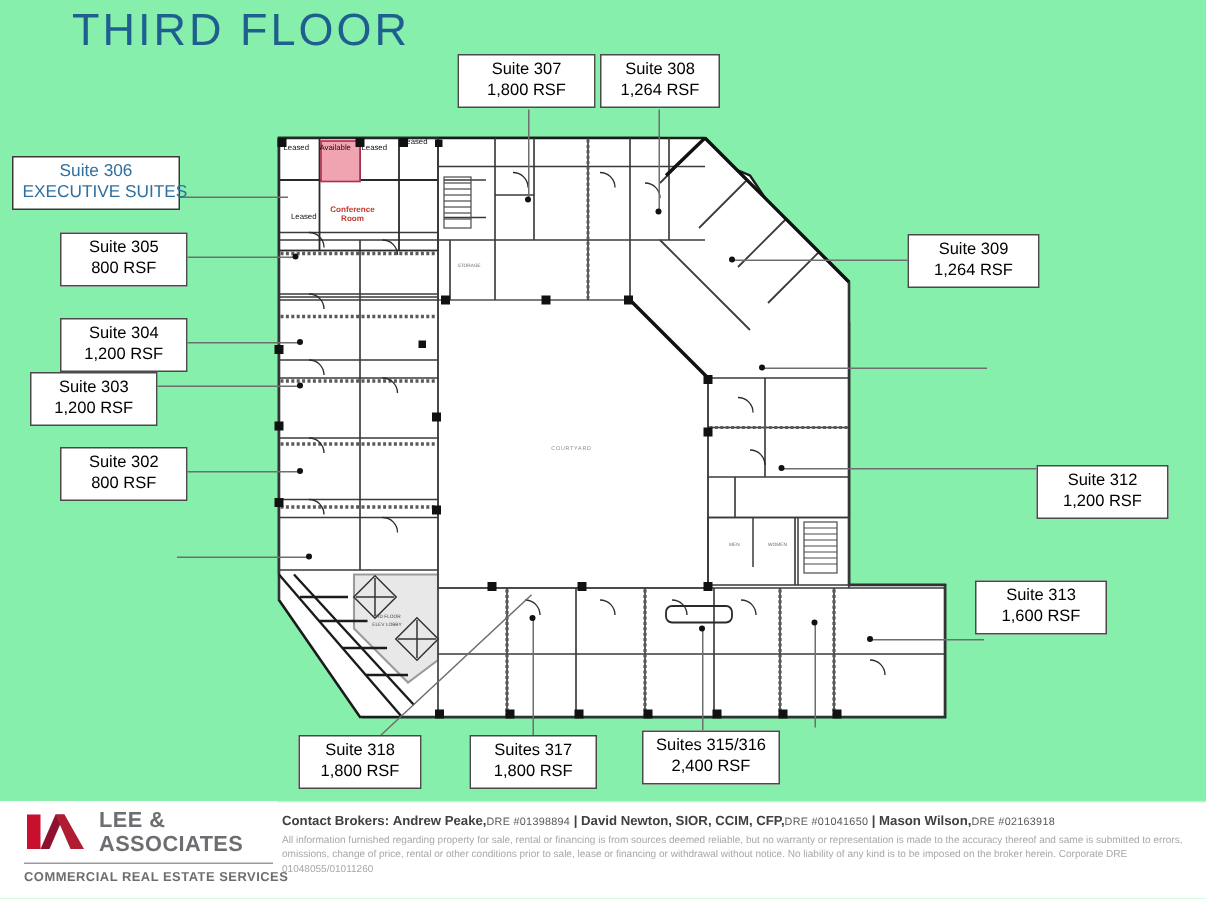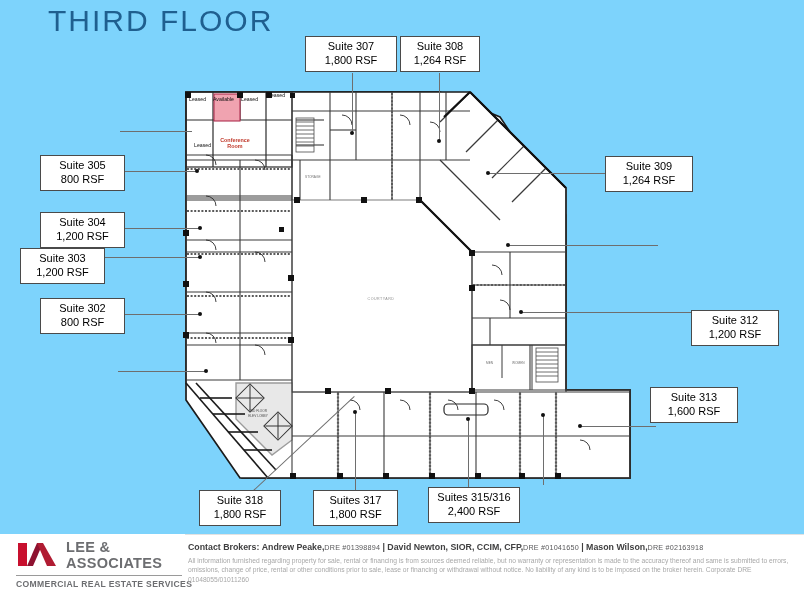--- a/index.html
+++ b/index.html
@@ -7,21 +7,21 @@
   html, body {
     margin: 0; padding: 0;
     width: 804px; height: 599px;
     background: #ffffff;
     font-family: "Liberation Sans", sans-serif;
     overflow: hidden;
   }
   #page {
     position: relative;
     width: 804px; height: 599px;
-    background: #7dd3fc;
+    background: #86efac;
   }
 
   
   #page-title {
     position: absolute;
     left: 48px; top: 4px;
     font-size: 30px;
     letter-spacing: 2.0px;
     color: #1f5f8f;
     font-weight: 400;
@@ -421,20 +421,24 @@
   <div class="dot" style="left:541px; top:413px;"></div>
 
   <div class="leader v" style="left:468px; top:419px; height:68px;"></div>
   <div class="dot" style="left:466px; top:417px;"></div>
 
   <div class="leader v" style="left:355px; top:412px; height:78px;"></div>
   <div class="dot" style="left:353px; top:410px;"></div>
 
   <div class="leader-diag" style="left:248px; top:495px; width:145px; transform:rotate(-43deg);"></div>
 
+  <div class="callout blue" style="left:8px; top:104px; width:112px;">
+    <span class="l1">Suite 306</span>
+    <span class="l2">EXECUTIVE SUITES</span>
+  </div>
 
   <div class="callout" style="left:40px; top:155px; width:85px;">
     <span class="l1">Suite 305</span>
     <span class="l2">800 RSF</span>
   </div>
 
   <div class="callout" style="left:40px; top:212px; width:85px;">
     <span class="l1">Suite 304</span>
     <span class="l2">1,200 RSF</span>
   </div>

